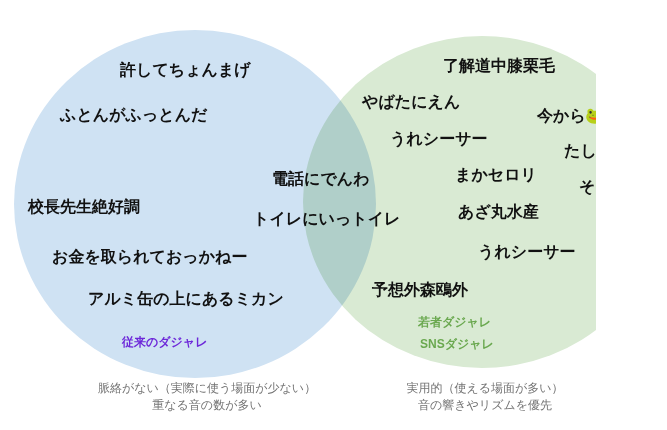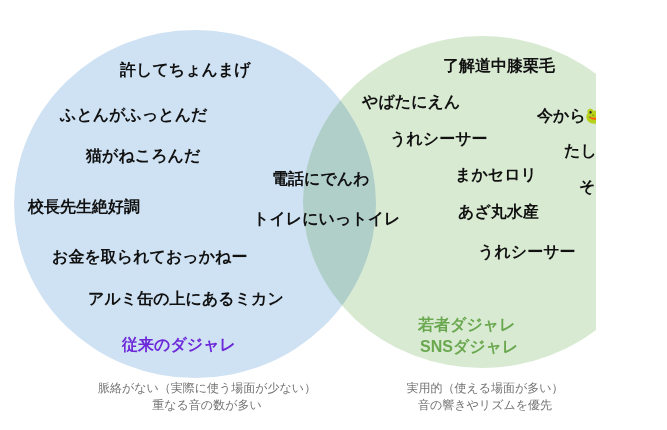--- a/index.html
+++ b/index.html
@@ -37,21 +37,21 @@
   .item {
     position: absolute;
     font-size: 16px;
     font-weight: bold;
     color: #111111;
     white-space: nowrap;
     line-height: 1.2;
   }
   .circle-label {
     position: absolute;
-    font-size: 16px;
+    font-size: 12px;
     font-weight: bold;
     white-space: nowrap;
     line-height: 1.2;
   }
   .label-left { color: #6d28d9; }
   .label-right { color: #6aa84f; }
   .footnote {
     position: absolute;
     font-size: 12px;
     color: #737373;
@@ -63,38 +63,38 @@
 </head>
 <body>
 
 <div id="stage">
 
   <div class="circle" id="left-circle"></div>
   <div class="circle" id="right-circle"></div>
 
   <div class="item" style="left:120px; top:60px;">許してちょんまげ</div>
   <div class="item" style="left:60px;  top:105px;">ふとんがふっとんだ</div>
-  <div class="item" style="left:86px;  top:146px;">猫がねころんだ</div>
   <div class="item" style="left:28px;  top:197px;text-align:center;">校長先生絶好調</div>
   <div class="item" style="left:52px;  top:247px;">お金を取られておっかねー</div>
   <div class="item" style="left:88px;  top:289px;">アルミ缶の上にあるミカン</div>
   <div class="circle-label label-left" style="left:122px; top:335px;">従来のダジャレ</div>
 
   <div class="item" style="left:272px; top:169px;">電話にでんわ</div>
   <div class="item" style="left:253px; top:209px;">トイレにいっトイレ</div>
 
   <div class="item" style="left:443px; top:56px;">了解道中膝栗毛</div>
   <div class="item" style="left:362px; top:92px;">やばたにえん</div>
   <div class="item" style="left:537px; top:106px;">今から🐸</div>
   <div class="item" style="left:390px; top:129px;">うれシーサー</div>
   <div class="item" style="left:564px; top:141px;">たし🦀</div>
   <div class="item" style="left:455px; top:165px;">まかセロリ</div>
   <div class="item" style="left:579px; top:177px;">そう🦆</div>
   <div class="item" style="left:458px; top:202px;">あざ丸水産</div>
   <div class="item" style="left:478px; top:242px;">うれシーサー</div>
+  <div class="item" style="left:372px; top:280px;">予想外森鴎外</div>
   <div class="circle-label label-right" style="left:418px; top:315px;">若者ダジャレ</div>
   <div class="circle-label label-right" style="left:420px; top:337px;">SNSダジャレ</div>
 
   <div class="footnote" style="left:62px; top:380px; width:290px;">
     <div>脈絡がない（実際に使う場面が少ない）</div>
     <div>重なる音の数が多い</div>
   </div>
   <div class="footnote" style="left:385px; top:380px; width:200px;">
     <div>実用的（使える場面が多い）</div>
     <div>音の響きやリズムを優先</div>

